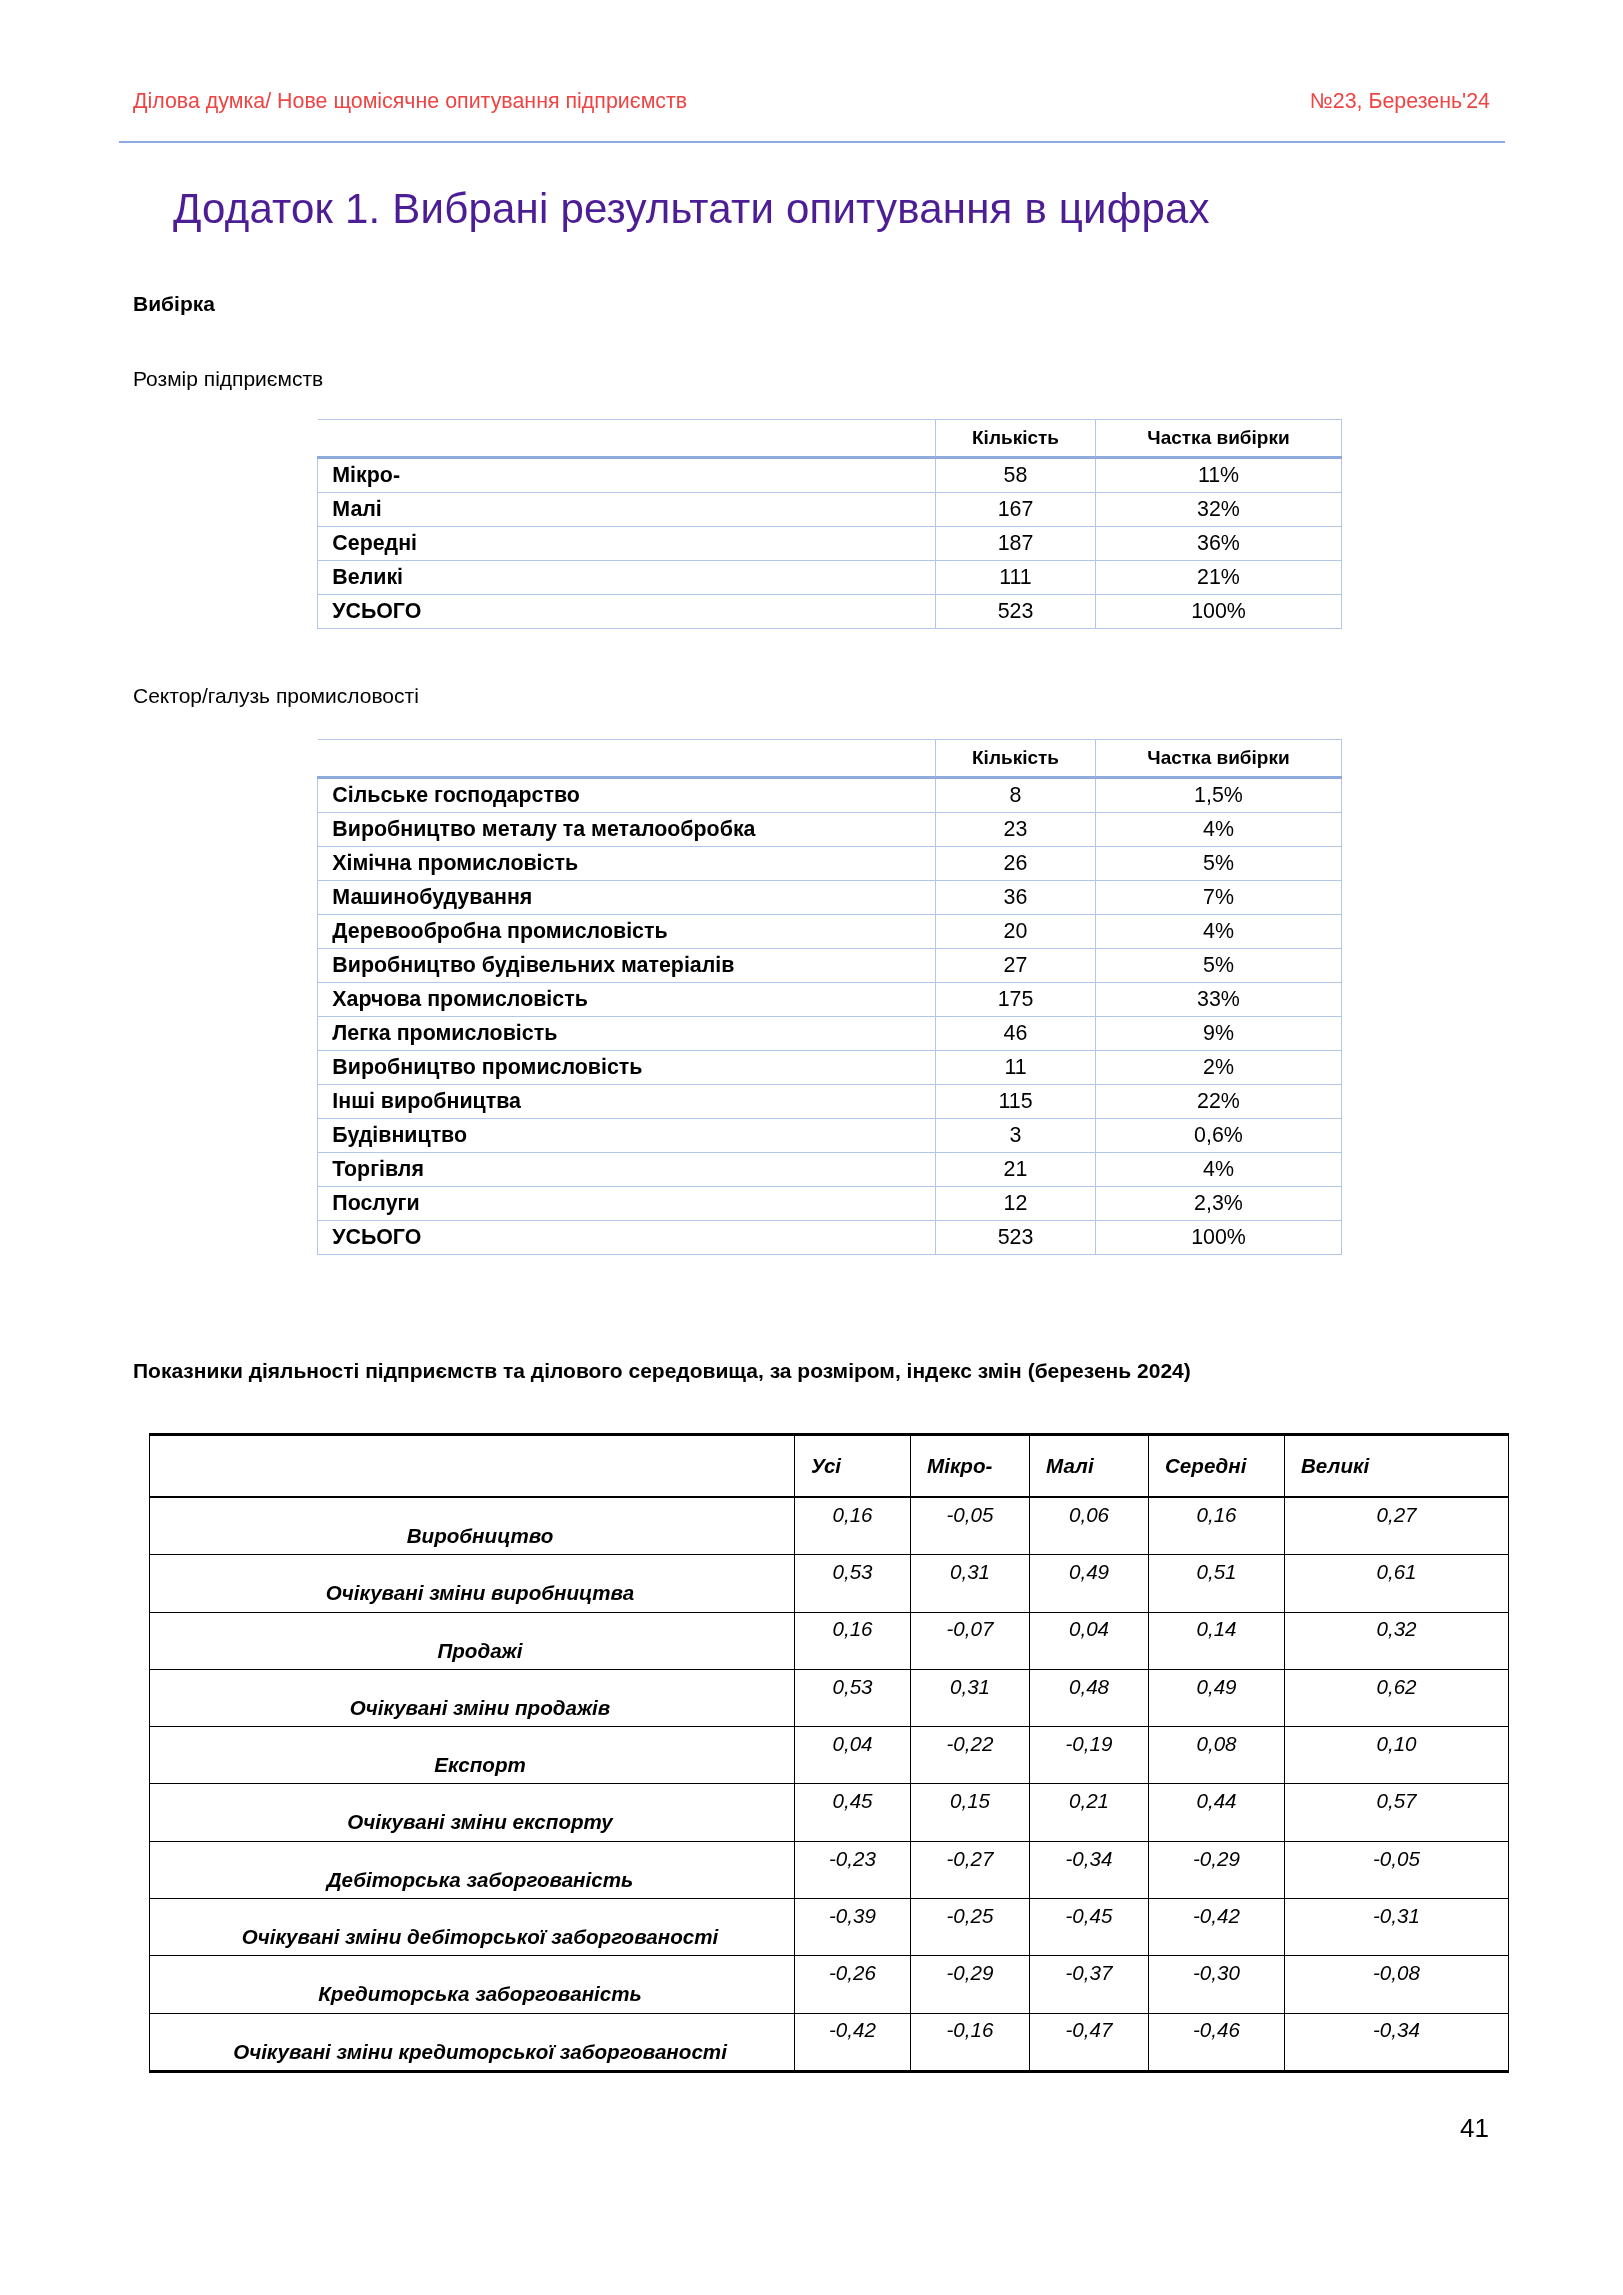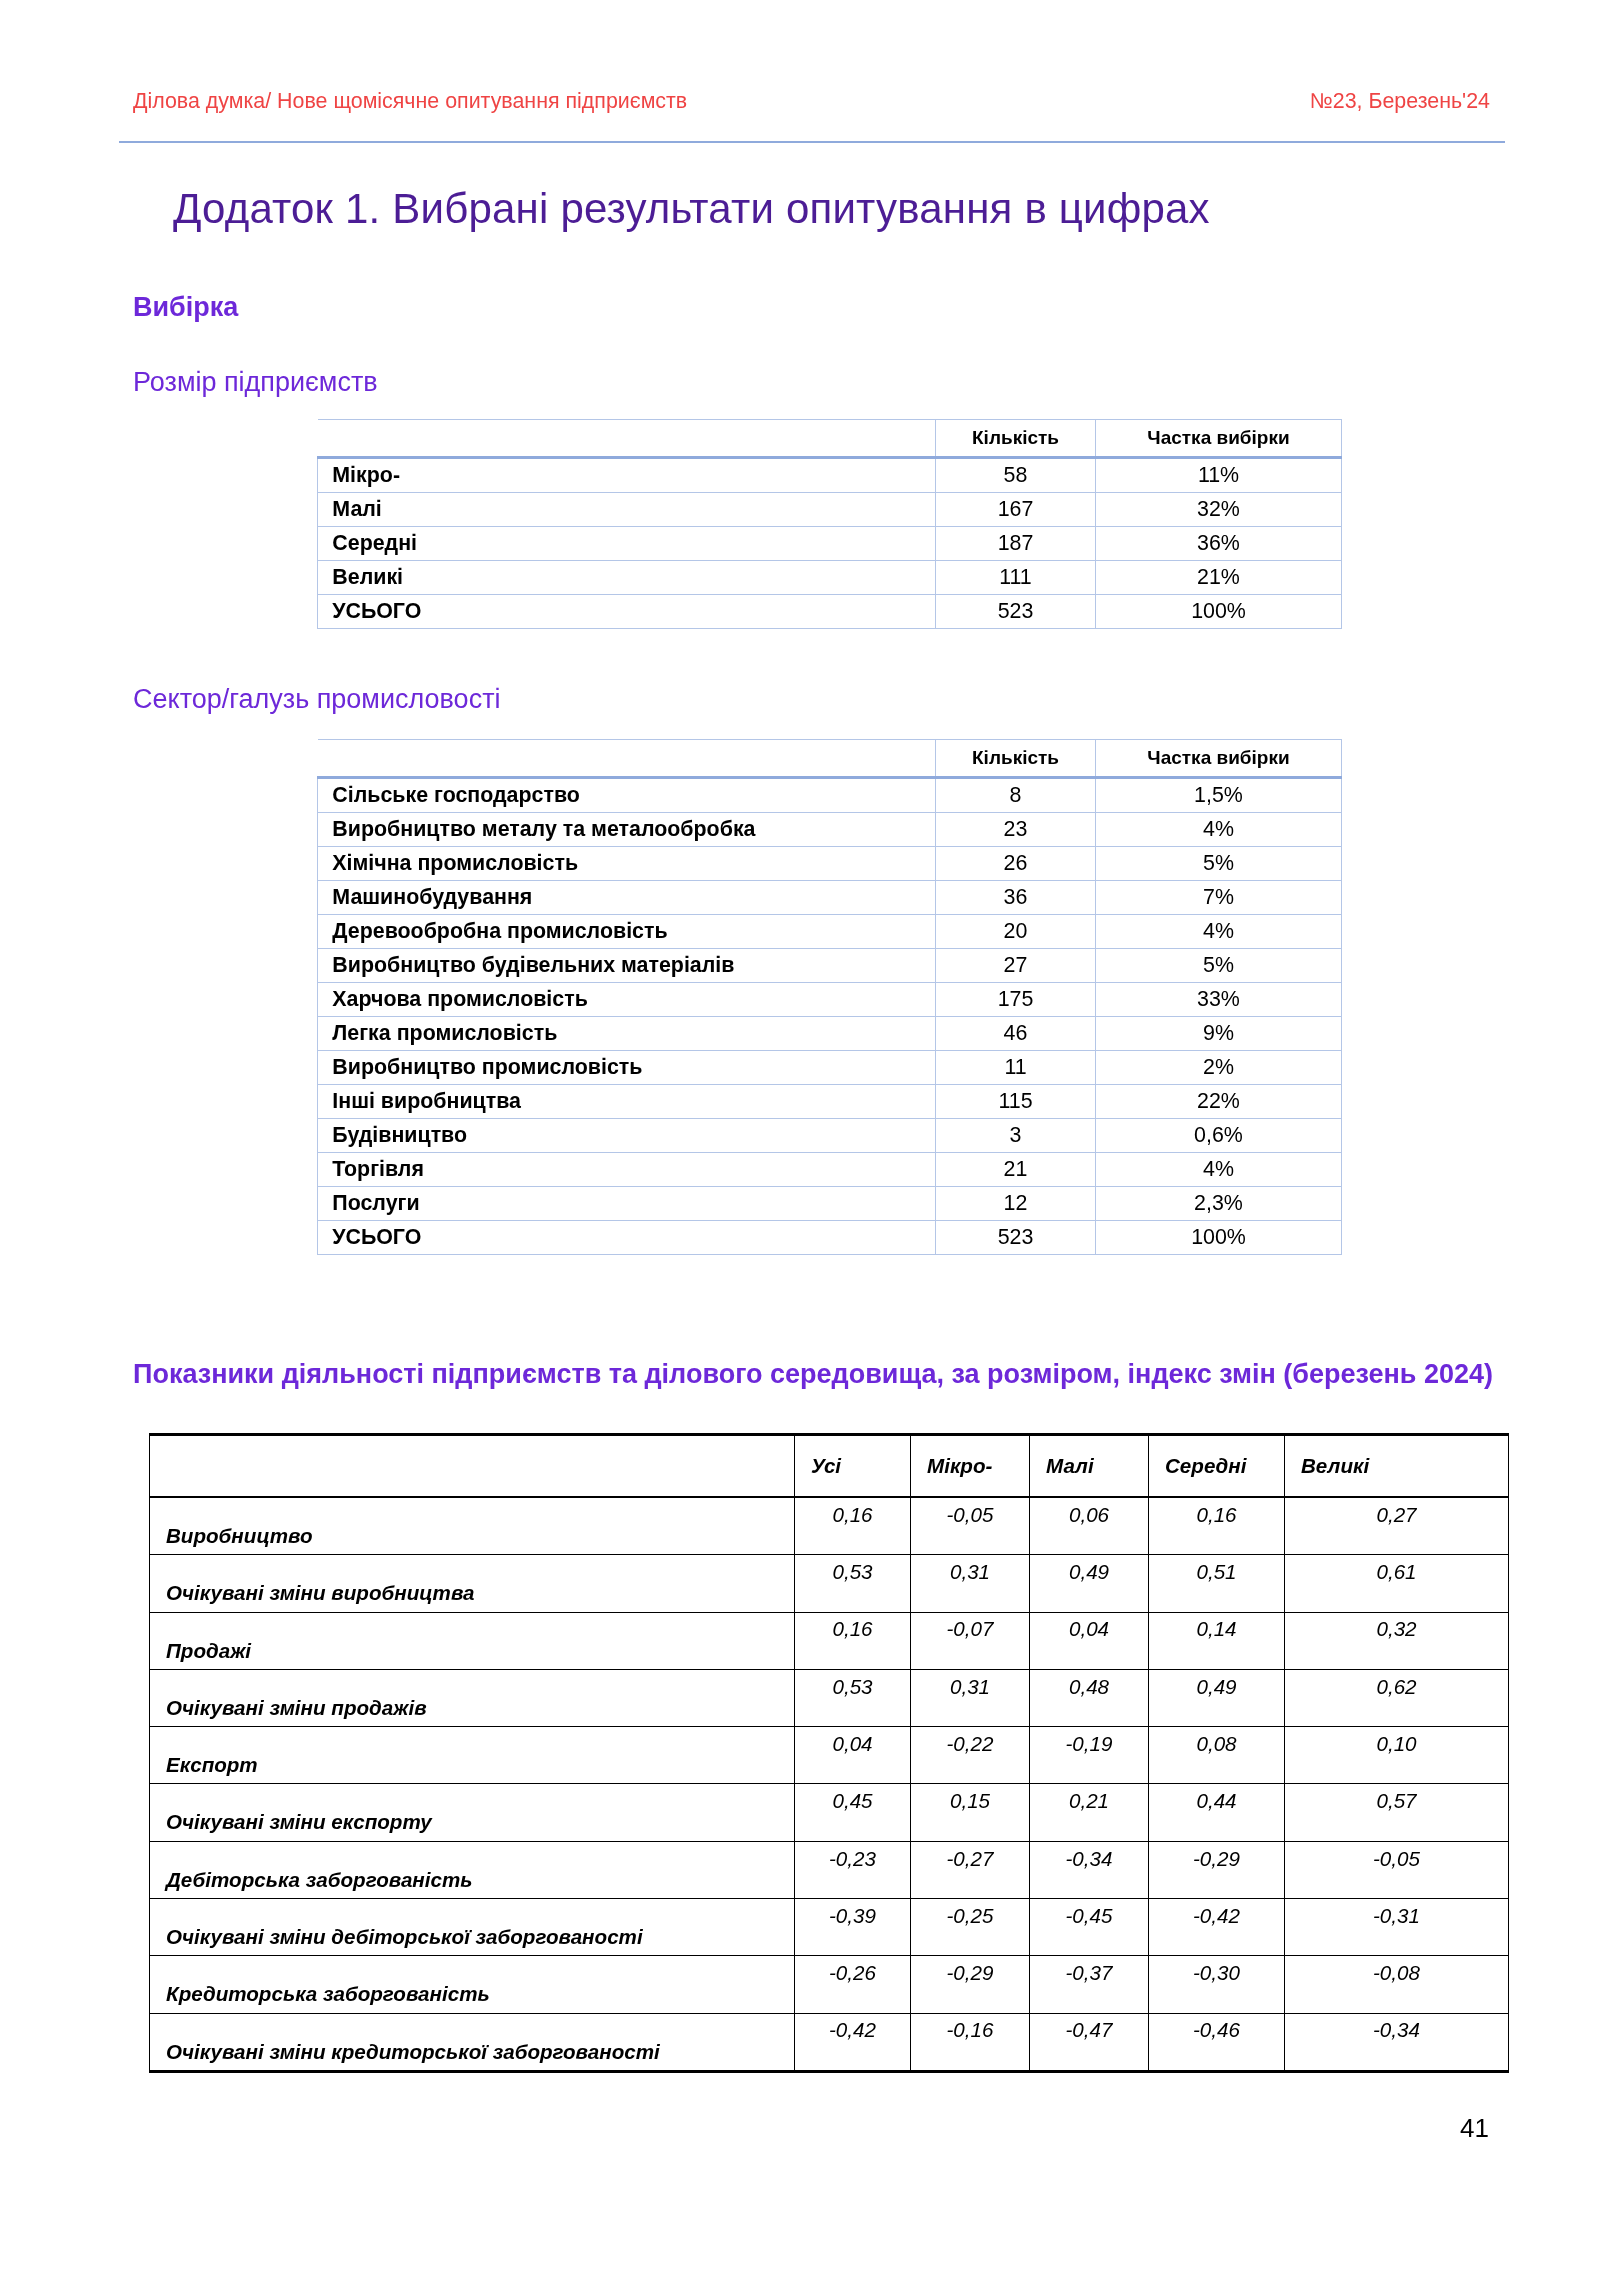--- a/index.html
+++ b/index.html
@@ -56,23 +56,23 @@
     line-height: 1.25;
     color: #4c1d95;
     font-weight: 400;
     letter-spacing: 0.2px;
     white-space: nowrap;
   }
 
   
   .label {
     position: absolute;
-    font-size: 27px;
+    font-size: 21px;
     line-height: 1.3;
-    color: #6d28d9;
+    color: #000000;
     white-space: nowrap;
   }
   .label.bold { font-weight: bold; }
 
   
   .tbl-blue {
     position: absolute;
     border-collapse: collapse;
     font-size: 21.4px;
     table-layout: fixed;
@@ -132,21 +132,21 @@
     border-bottom: 2.4px solid #000;
   }
   .tbl-black thead th.corner {
     border-left: 1.6px solid #000;
   }
   .tbl-black tbody td {
     height: 50px;
     vertical-align: middle;
   }
   .tbl-black tbody td.rowlabel {
-    text-align: left;
+    text-align: center;
     font-weight: bold;
     padding-left: 16px;
     vertical-align: bottom;
     padding-bottom: 6.3px;
   }
   .tbl-black tbody td.num {
     text-align: center;
     vertical-align: top;
     padding-top: 4.8px;
   }

